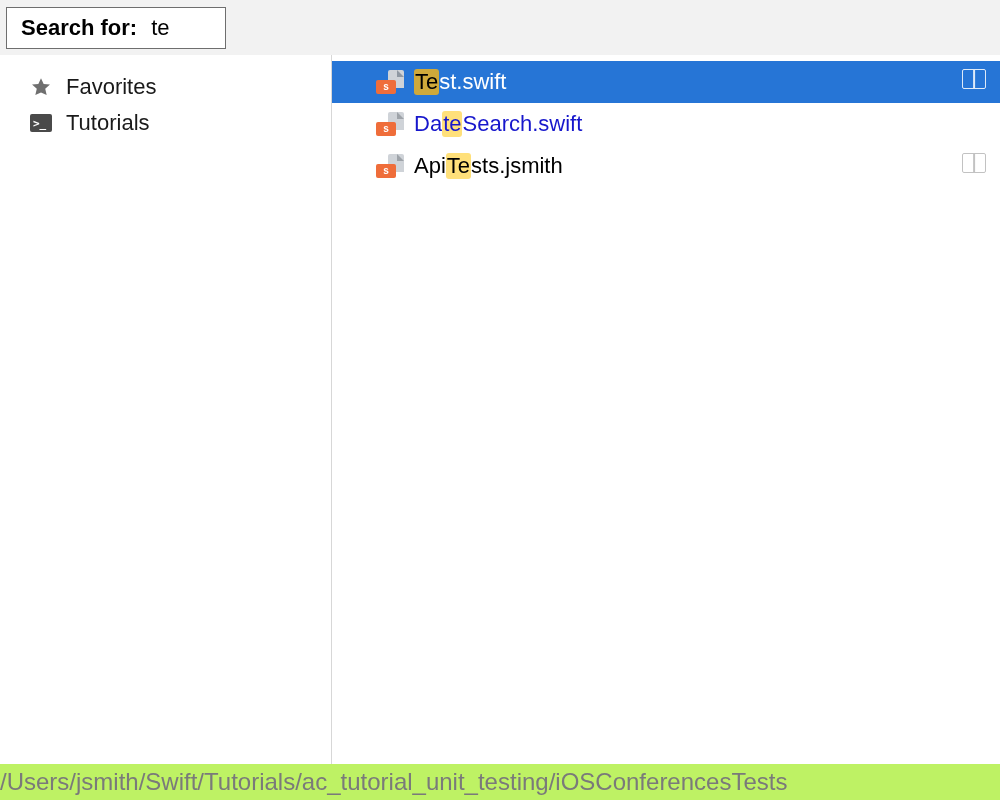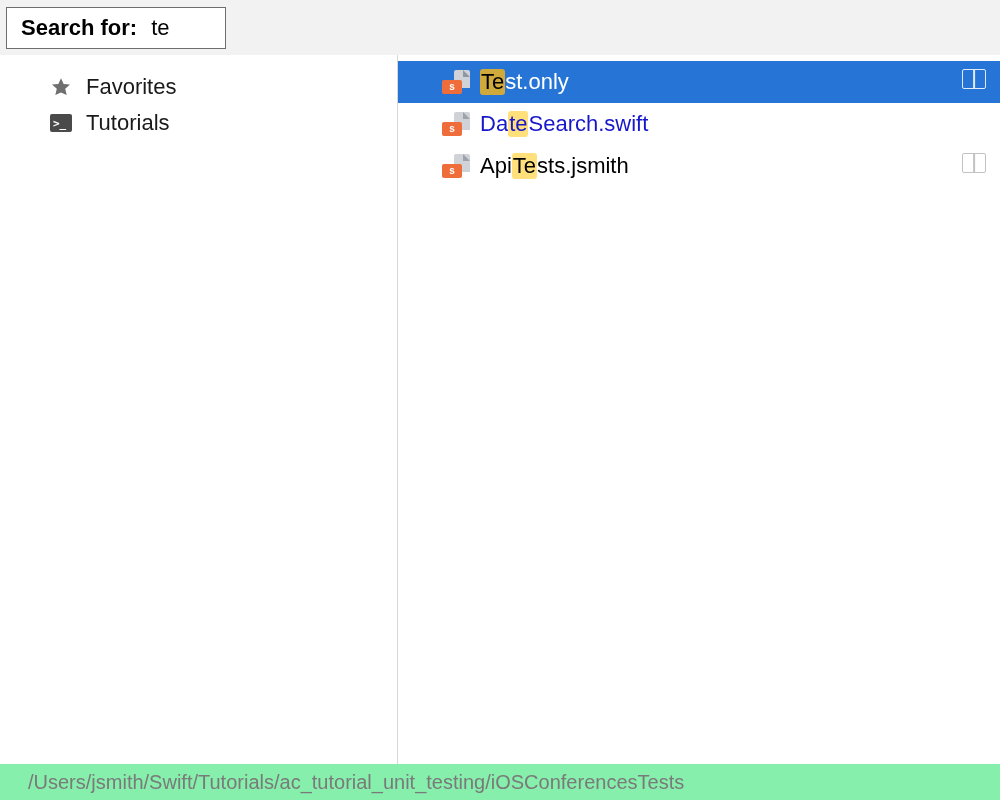--- a/index.html
+++ b/index.html
@@ -10,21 +10,21 @@
   .topbar { height: 55px; background: #f2f2f2; display: flex; align-items: center; justify-content: space-between; padding-right: 14px; }
   .search-box { display: flex; align-items: center; height: 42px; border: 1.5px solid #6e6e6e; background: #fff; margin: 6px 0 6px 6px; padding: 0 14px; }
   .search-label { font-weight: 700; margin-right: 14px; white-space: nowrap; }
   .search-input { border: none; outline: none; font: inherit; width: 60px; background: transparent; }
   .right-controls { display: flex; align-items: center; gap: 12px; color: #3a3a3a; }
   .checkbox { width: 26px; height: 26px; border: 1.5px solid #9a9a9a; border-radius: 5px; background: #fff; display: inline-block; }
   .shortcut { color: #8a8a8a; margin-left: 6px; font-size: 22px; letter-spacing: 1px; }
 
   
   .main { flex: 1; display: flex; min-height: 0; }
-  .sidebar { width: 398px; border-right: 1.5px solid #d7d7d7; padding-top: 14px; padding-left: 20px; }
+  .sidebar { width: 332px; border-right: 1.5px solid #d7d7d7; padding-top: 14px; }
   .side-item { display: flex; align-items: center; gap: 12px; padding: 5px 0 5px 28px; font-size: 22px; color: #1a1a1a; cursor: default; }
   .side-item .icon { width: 26px; display: inline-flex; justify-content: center; }
 
   .results { flex: 1; padding-top: 6px; position: relative; }
   .result-row { display: flex; align-items: center; height: 42px; padding-left: 44px; padding-right: 10px; font-size: 22px; position: relative; }
   .result-row.selected { background: #2675d6; color: #fff; }
   .result-row.link .fname { color: #1717cc; justify-content: space-between; }
   .result-row .fname { display: inline-flex; align-items: baseline; }
   .hl { background: #ffe07a; border-radius: 3px; padding: 0 1px; }
   .result-row.selected .hl { background: #cfa93b; color: #000; }
@@ -44,21 +44,21 @@
   .result-row:not(.selected) .split-icon { color:#b8b8b8; }
   .result-row.selected .split-icon { color:#fff; }
 
   
   .star-icon svg { width: 22px; height: 22px; fill:#6f6f6f; display:block; }
   
   .term-icon { width: 22px; height: 18px; background:#4a4a4a; border-radius:2px; display:inline-flex; align-items:center; justify-content:flex-start; }
   .term-icon span { color:#fff; font: 700 11px/1 monospace; margin-left:3px; }
 
   
-  .statusbar { height: 36px; background:#86efac; display:flex; align-items:center; padding:0 28px; color:#7a7a7a; font-size: 20px; }
+  .statusbar { height: 36px; background:#bef264; display:flex; align-items:center; padding:0 0; color:#7a7a7a; font-size: 24px; }
 </style>
 </head>
 <body>
 
 <div class="root">
 
   <div class="topbar">
     <div class="search-box">
       <span class="search-label">Search for:</span>
       <input class="search-input" type="text" value="te" style="">
@@ -91,21 +91,21 @@
     <div class="result-row selected">
           <span class="swift-icon">
             <span class="sheet"></span>
             <span class="chip">
               <span class="chip-s">s</span>
             </span>
           </span>
           <span class="fname">
             <span></span>
             <span class="hl">Te</span>
-            <span>st.only</span>
+            <span>st.swift</span>
           </span>
           <span class="row-right-icon"><span class="split-icon"></span></span>
         </div>
         <div class="result-row link">
           <span class="swift-icon">
             <span class="sheet"></span>
             <span class="chip">
               <span class="chip-s">s</span>
             </span>
           </span>

